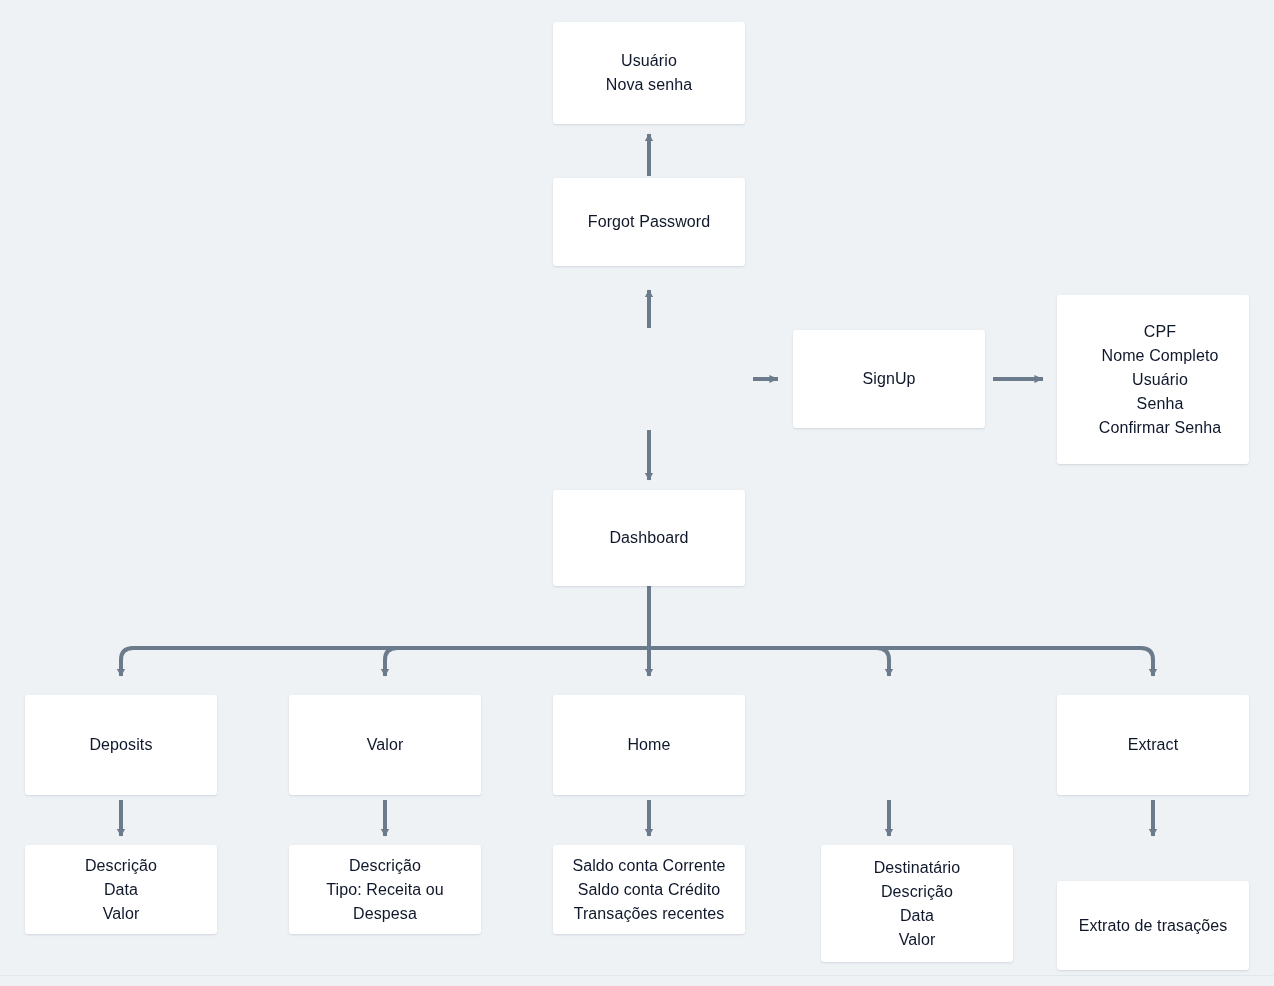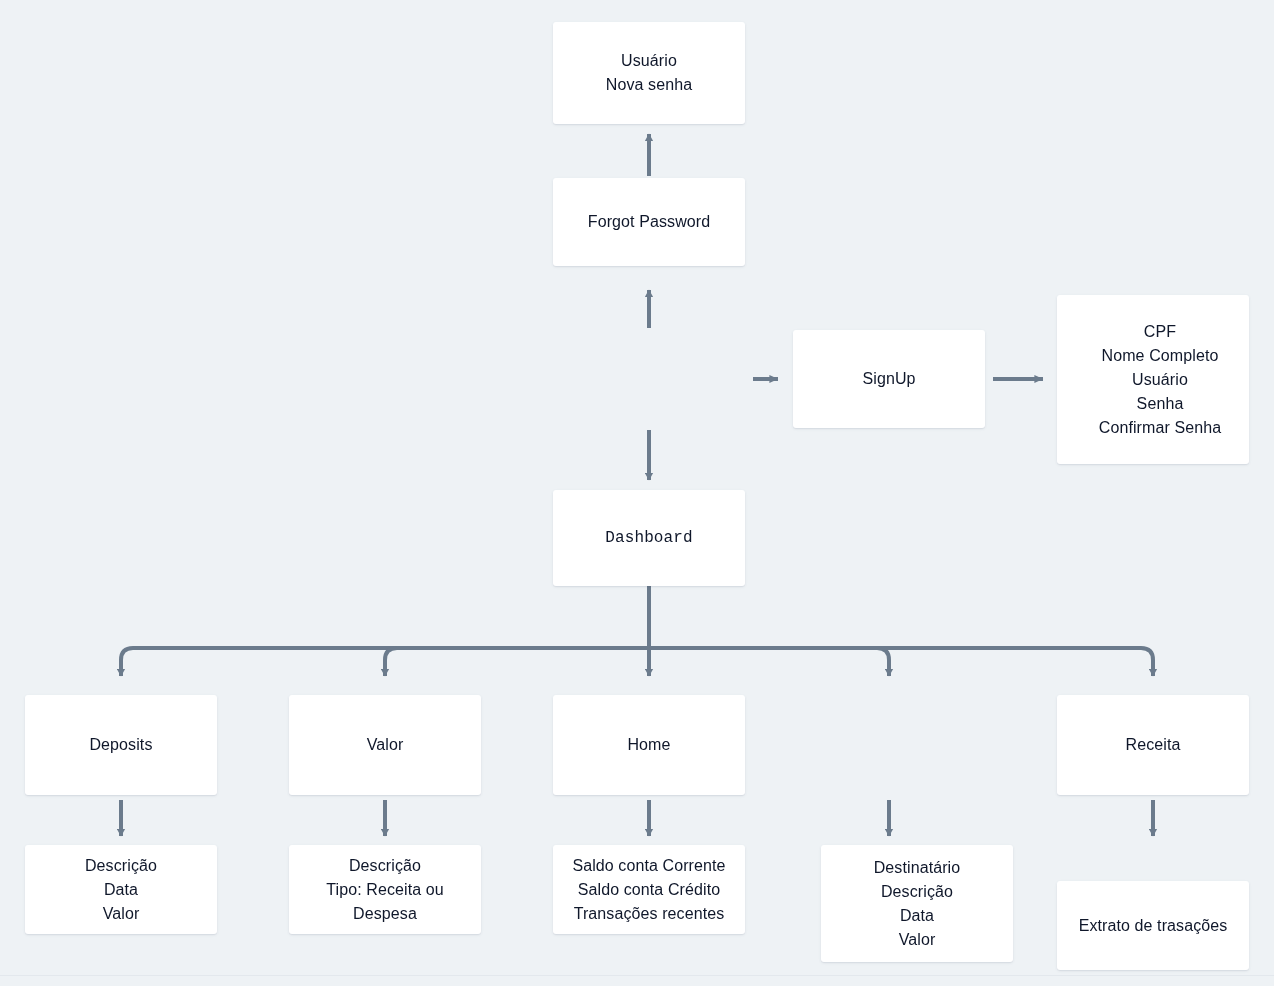--- a/index.html
+++ b/index.html
@@ -106,30 +106,30 @@
 
 
   <div class="node" style="left:793px;top:330px;width:192px;height:98px;">SignUp</div>
 
   <div class="node" style="left:1057px;top:295px;width:192px;height:169px;padding-left:24px;">CPF
 Nome Completo
 Usuário
 Senha
 Confirmar Senha</div>
 
-  <div class="node" style="left:553px;top:490px;width:192px;height:96px;font-family:Liberation Mono, monospace;">Dashboard</div>
+  <div class="node" style="left:553px;top:490px;width:192px;height:96px;">Dashboard</div>
 
   <div class="node" style="left:25px;top:695px;width:192px;height:100px;">Deposits</div>
 
   <div class="node" style="left:289px;top:695px;width:192px;height:100px;">Valor</div>
 
   <div class="node" style="left:553px;top:695px;width:192px;height:100px;">Home</div>
 
 
-  <div class="node" style="left:1057px;top:695px;width:192px;height:100px;">Receita</div>
+  <div class="node" style="left:1057px;top:695px;width:192px;height:100px;">Extract</div>
 
   <div class="node" style="left:25px;top:845px;width:192px;height:89px;">Descrição
 Data
 Valor</div>
 
   <div class="node" style="left:289px;top:845px;width:192px;height:89px;">Descrição
 Tipo: Receita ou Despesa</div>
 
   <div class="node" style="left:553px;top:845px;width:192px;height:89px;">Saldo conta Corrente
 Saldo conta Crédito

